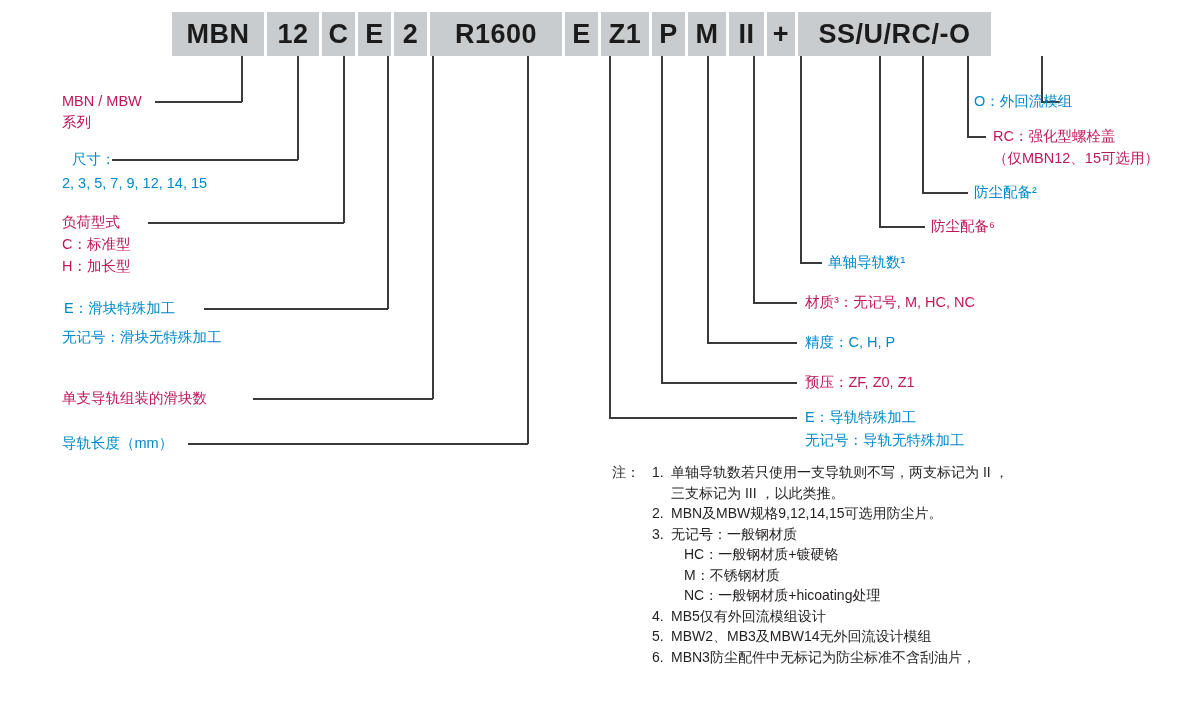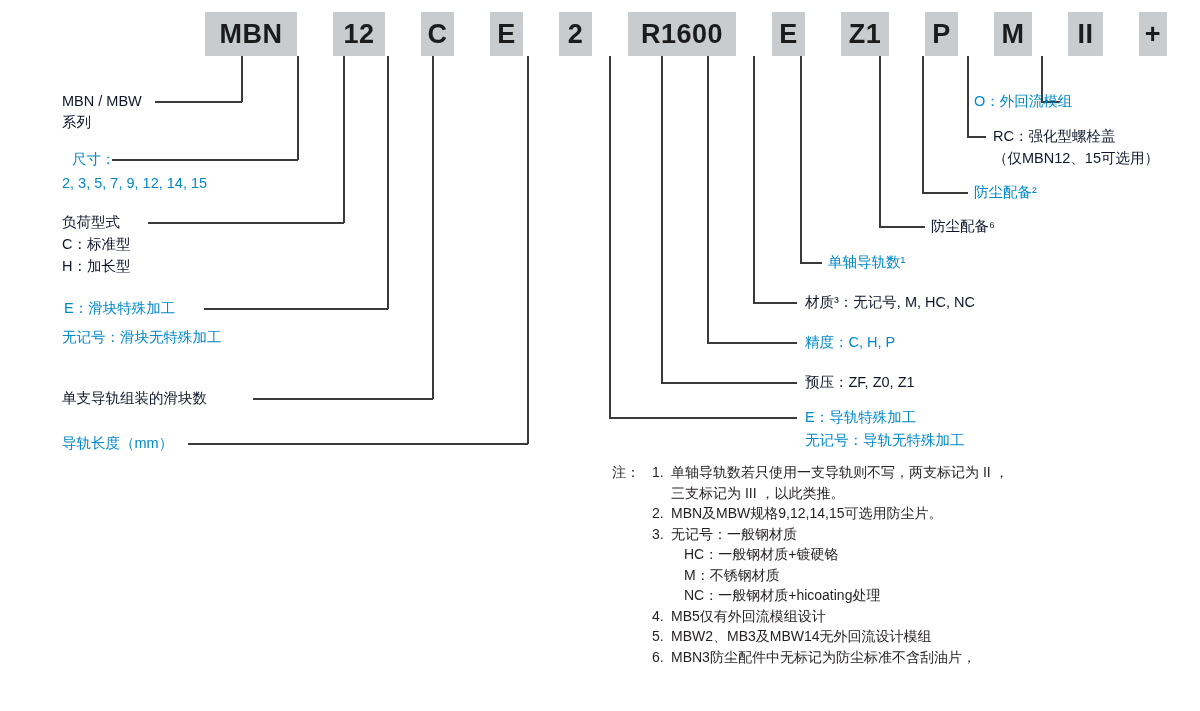--- a/index.html
+++ b/index.html
@@ -33,21 +33,20 @@
   .code-cell {
     background: #c9ccce;
     color: #1b1b1b;
     font-weight: bold;
     font-size: 27px;
     line-height: 44px;
     height: 44px;
     text-align: center;
     letter-spacing: 0.5px;
     font-family: "Liberation Sans", sans-serif;
-    margin-left: 33px;
   }
   .code-cell.plus {
     background: #c9ccce;
   }
 
   
   .vline {
     position: absolute;
     width: 1.5px;
     background: #3a3a3a;
@@ -57,21 +56,21 @@
     height: 1.5px;
     background: #3a3a3a;
   }
 
   
   .lbl {
     position: absolute;
     font-size: 14.5px;
     line-height: 21px;
     white-space: nowrap;
-    color: #0f172a;
+    color: #be185d;
   }
   .lbl.blue {
     color: #0089c8;
   }
   .notes-title {
     position: absolute;
     left: 612px;
     top: 462px;
     font-size: 14px;
     line-height: 20.5px;
@@ -103,21 +102,21 @@
 <body>
 
 <div id="stage">
 
   <div class="code-row">
     <div class="code-cell" style="width:92px">MBN</div>
     <div class="code-cell" style="width:52px">12</div>
     <div class="code-cell" style="width:33px">C</div>
     <div class="code-cell" style="width:33px">E</div>
     <div class="code-cell" style="width:33px">2</div>
-    <div class="code-cell" style="width:108px">R1600</div>
+    <div class="code-cell" style="width:132px">R1600</div>
     <div class="code-cell" style="width:33px">E</div>
     <div class="code-cell" style="width:48px">Z1</div>
     <div class="code-cell" style="width:33px">P</div>
     <div class="code-cell" style="width:38px">M</div>
     <div class="code-cell" style="width:35px">II</div>
     <div class="code-cell plus" style="width:28px">+</div>
     <div class="code-cell" style="width:193px">SS/U/RC/-O</div>
   </div>
 
   <div class="vline" style="left:241px; top:56px; height:46px;"></div>

